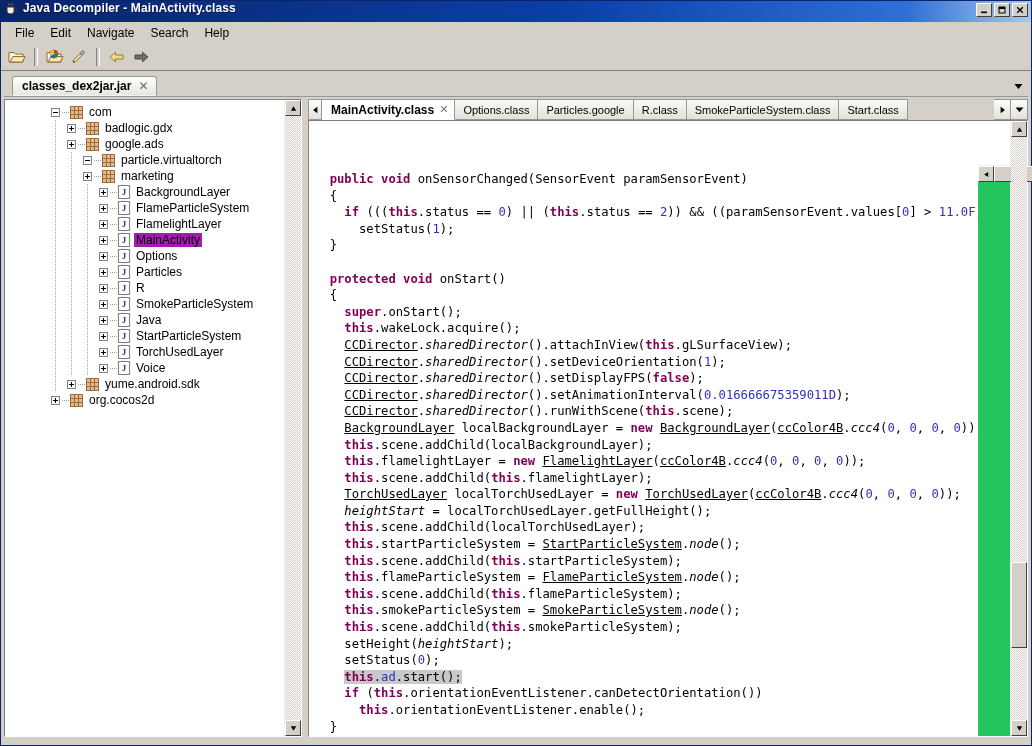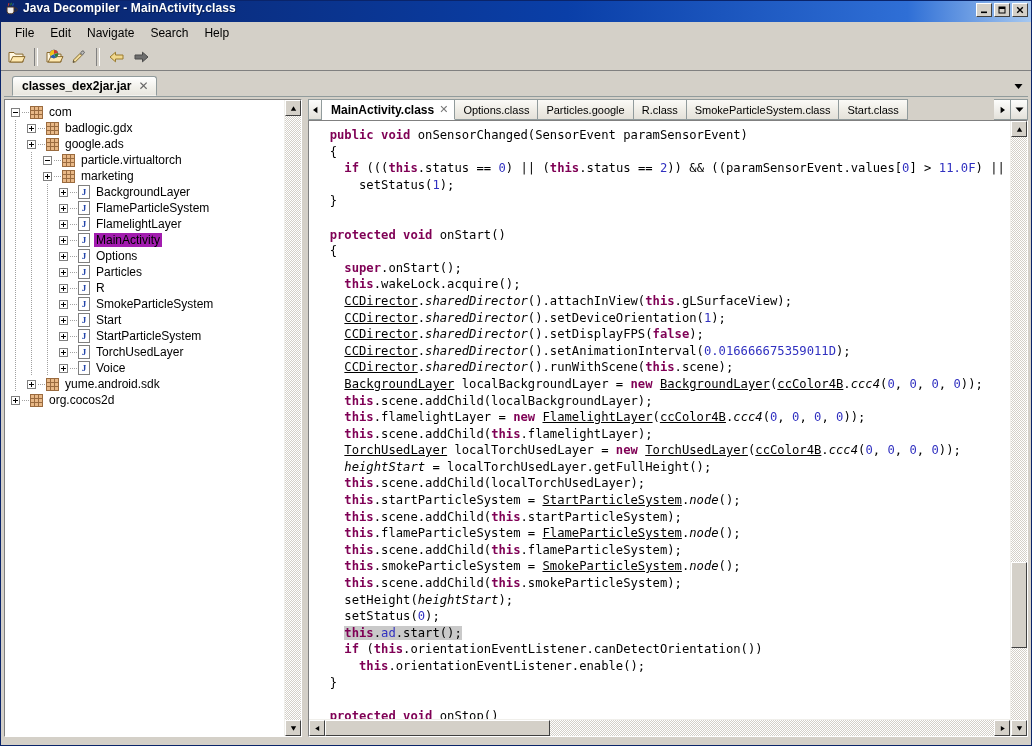--- a/index.html
+++ b/index.html
@@ -103,20 +103,21 @@
     flex:1;display:flex;flex-direction:column;min-width:0;
     background:#d4d0c8;
   }
 
   
   .tree{
     flex:1;overflow:hidden;position:relative;
     background:#ffffff;
     padding:4px 0 0 0;
     font-size:12px;
+    margin-left:40px;
   }
   .trow{
     height:16px;display:flex;align-items:center;white-space:nowrap;
     position:relative;
   }
   .tindent{display:inline-block;height:16px;position:relative;}
   .guide{
     position:absolute;top:0;bottom:0;width:1px;
     background:repeating-linear-gradient(to bottom,#a0a0a0 0 1px,transparent 1px 2px);
   }
@@ -187,21 +188,21 @@
     border:1px solid #919b9c;border-left:none;box-sizing:border-box;
     font-size:9px;color:#000;
   }
 
   
   .editor{
     flex:1;display:flex;min-height:0;
     border:1px solid;border-color:#808080 #ffffff #ffffff #808080;
     background:#ffffff;box-sizing:border-box;
   }
-  .code-wrap{flex:1;min-width:0;display:flex;flex-direction:column;background:#22c55e;}
+  .code-wrap{flex:1;min-width:0;display:flex;flex-direction:row;background:#22c55e;margin-top:44px;}
   .code{
     flex:1;overflow:hidden;position:relative;
     background:#ffffff;
     font-family:"DejaVu Sans Mono","Liberation Mono",monospace;
     font-size:12.2px;
     line-height:16.6px;
     padding:6px 0 0 6px;
     white-space:pre;
     color:#000000;
   }
@@ -510,21 +511,21 @@
             </div>
             <div class="trow">
               <span class="tindent" style="width: 54px;">
                 <span class="guide" style="left: 10px;"></span>
                 <span class="guide" style="left: 26px;"></span>
                 <span class="guide" style="left: 42px;"></span>
               </span>
               <span class="toggle plus"></span>
               <span class="dots"></span>
               <span class="cls-icon">J</span>
-              <span class="tlabel">Start</span>
+              <span class="tlabel">Java</span>
             </div>
             <div class="trow">
               <span class="tindent" style="width: 54px;">
                 <span class="guide" style="left: 10px;"></span>
                 <span class="guide" style="left: 26px;"></span>
                 <span class="guide" style="left: 42px;"></span>
               </span>
               <span class="toggle plus"></span>
               <span class="dots"></span>
               <span class="cls-icon">J</span>

